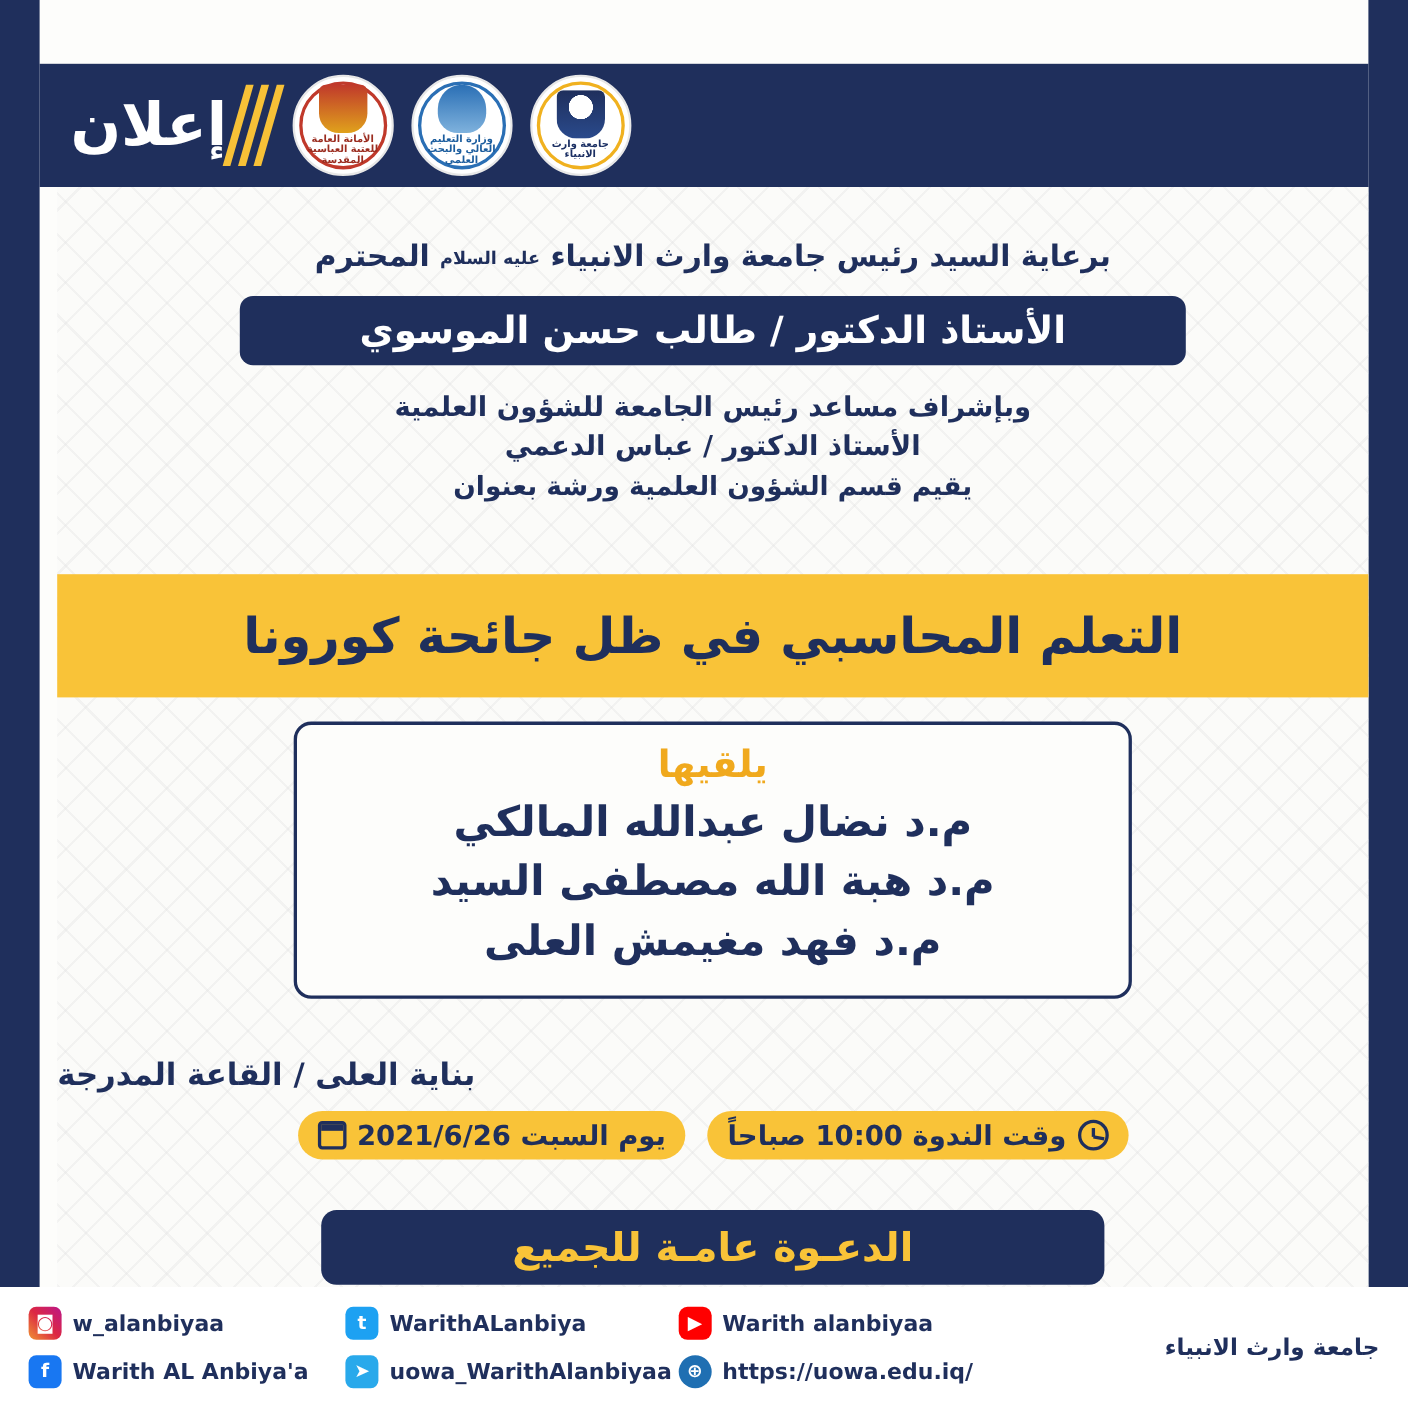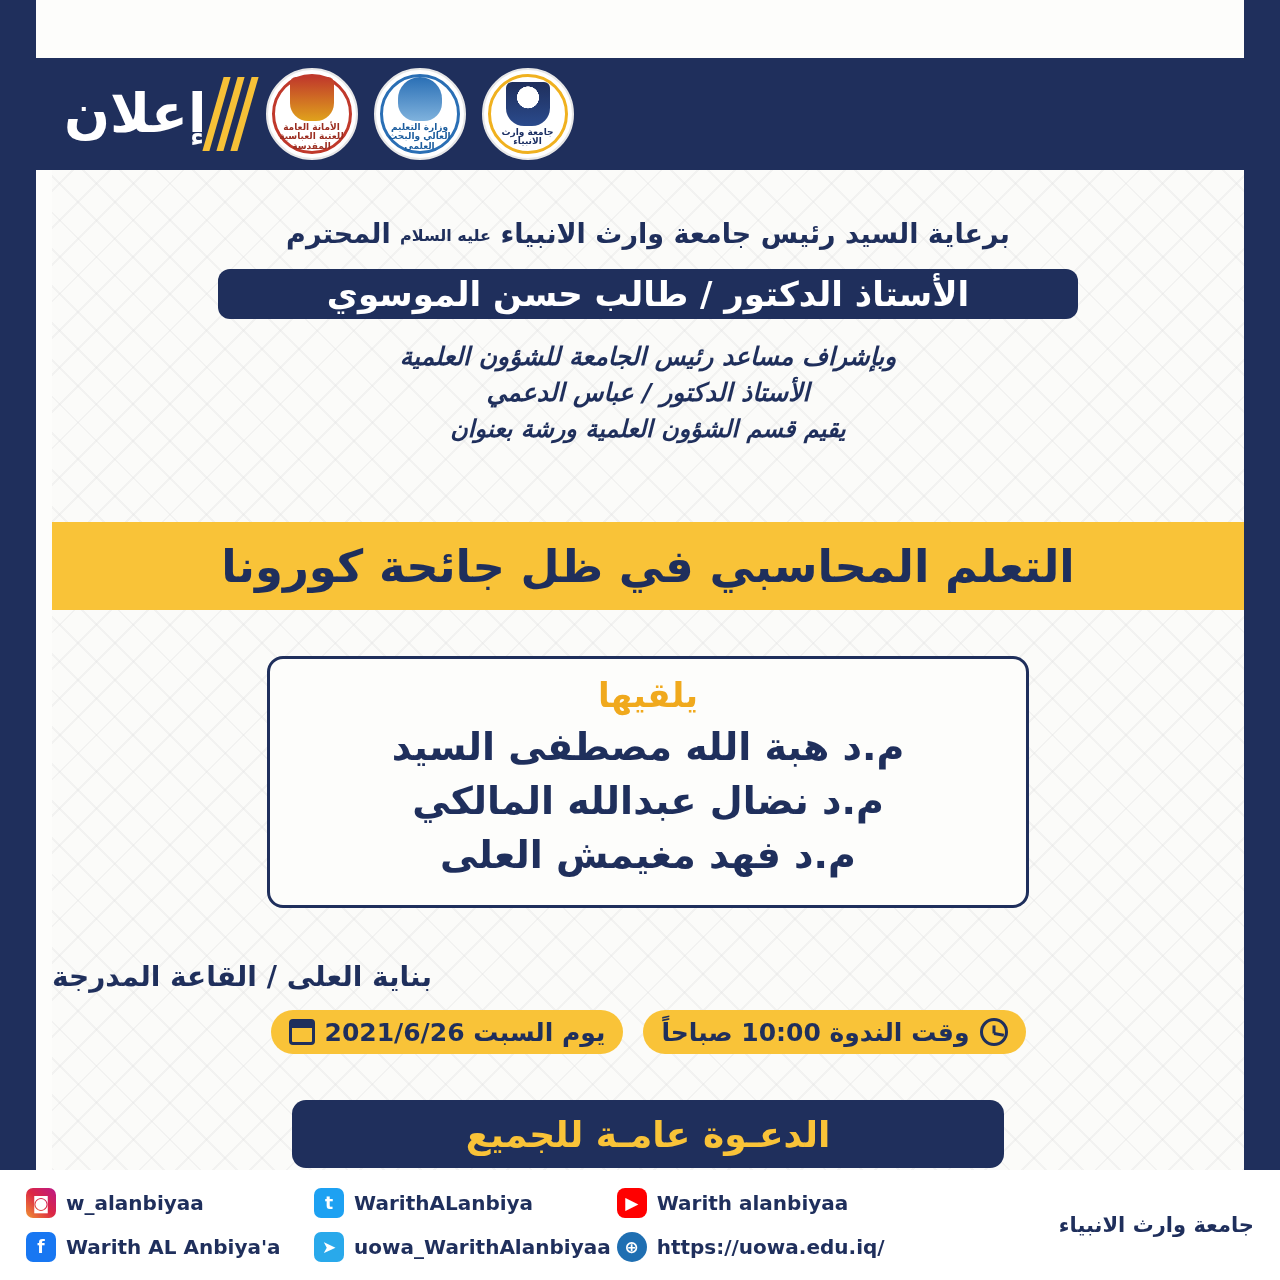--- a/index.html
+++ b/index.html
@@ -85,34 +85,34 @@
   }
 
   .patron {
     text-align: center; color: #1f2f5c;
     font-size: 27px; font-weight: bold; margin-top: 48px;
     direction: rtl;
   }
   .patron .sm { font-size: 16px; vertical-align: middle; }
 
   .name-bar {
-    margin: 20px auto 0; width: 860px; height: 50px;
+    margin: 20px auto 0; width: 860px; height: 63px;
     background: #1f2f5c; border-radius: 12px;
     display: flex; align-items: center; justify-content: center;
     color: #ffffff; font-size: 34px; font-weight: bold;
   }
 
   .supervision {
     text-align: center; color: #1f2f5c; margin-top: 20px;
-    font-size: 25px; font-weight: bold; line-height: 1.45; font-style: italic;
+    font-size: 25px; font-weight: bold; line-height: 1.45;
   }
   .supervision .l3 { font-size: 24px; }
 
   .yellow-band {
-    position: absolute; left: 0; right: 0; top: 352px; height: 88px;
+    position: absolute; left: 0; right: 0; top: 352px; height: 112px;
     background: #f9c338;
     display: flex; align-items: center; justify-content: center;
   }
   .yellow-band .t {
     color: #1f2f5c; font-size: 45px; font-weight: bold;
   }
 
   .speakers-box {
     position: absolute; left: 215px; right: 215px; top: 486px;
     border: 3px solid #1f2f5c; border-radius: 16px;
@@ -259,22 +259,22 @@
       <div>الأستاذ الدكتور / عباس الدعمي</div>
       <div class="l3">يقيم قسم الشؤون العلمية ورشة بعنوان</div>
     </div>
 
     <div class="yellow-band">
       <div class="t">التعلم المحاسبي في ظل جائحة كورونا</div>
     </div>
 
     <div class="speakers-box">
       <div class="speakers-title">يلقيها</div>
+      <div class="speaker">م.د نضال عبدالله المالكي</div>
       <div class="speaker">م.د هبة الله مصطفى السيد</div>
-      <div class="speaker">م.د نضال عبدالله المالكي</div>
       <div class="speaker">م.د فهد مغيمش العلى</div>
     </div>
 
     <div class="venue">بناية العلى / القاعة المدرجة</div>
 
     <div class="meta-row">
       <div class="pill">
         <span class="ic">
             <span class="clock"></span>
           </span>

